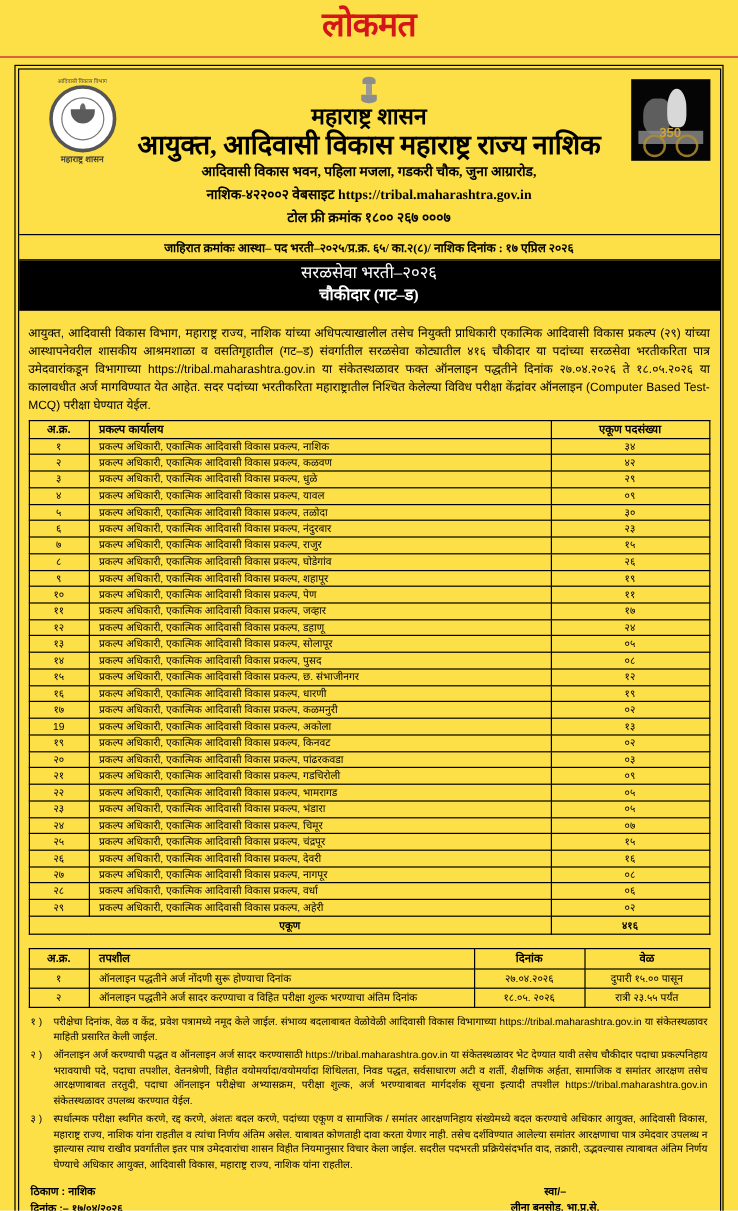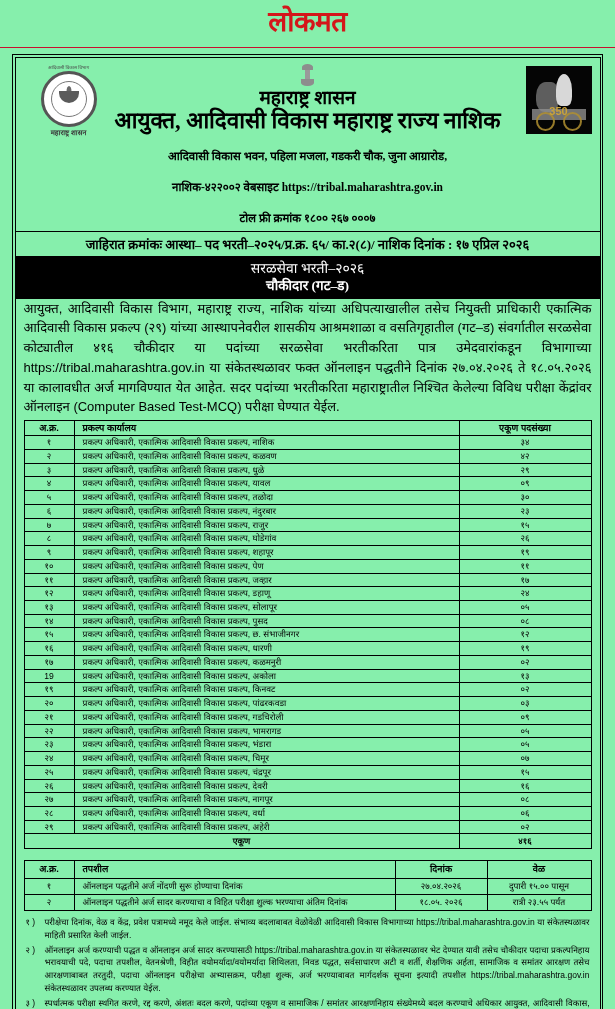--- a/index.html
+++ b/index.html
@@ -12,21 +12,21 @@
     height: 1009px;
     font-family: "Liberation Sans", "DejaVu Sans", sans-serif;
     color: #000000;
     position: relative;
     overflow: hidden;
   }
   .page {
     width: 615px;
     height: 1009px;
     position: relative;
-    background: #86efac;
+    background: #fde047;
   }
 
   
   .masthead {
     height: 48px;
     display: flex;
     align-items: center;
     justify-content: center;
     border-bottom: 1.5px solid #c8102e;
     box-sizing: border-box;
@@ -214,35 +214,35 @@
     font-size: 22.5px;
     line-height: 1.12;
     margin: 0 0 1px 0;
     letter-spacing: -0.1px;
   }
   .line-addr {
     font-family: "Liberation Serif", "DejaVu Serif", serif;
     font-size: 11.5px;
     font-weight: bold;
     line-height: 1.32;
-    margin: 16px;
+    margin: 4px;
   }
   .line-toll {
     font-family: "Liberation Serif", "DejaVu Serif", serif;
     font-size: 11.5px;
     font-weight: bold;
     line-height: 1.35;
     margin: 0;
   }
 
   .ad-number {
     text-align: center;
     font-family: "Liberation Serif", "DejaVu Serif", serif;
     font-weight: bold;
-    font-size: 13px;
+    font-size: 10px;
     padding: 3px 2px 3.5px 2px;
     border-bottom: 1.5px solid #000;
   }
 
   
   .banner {
     background: #000;
     color: #fff;
     text-align: center;
     padding: 3px 0 4px 0;
@@ -254,22 +254,22 @@
     line-height: 1.25;
   }
   .banner .b2 {
     font-size: 13.5px;
     font-weight: bold;
     line-height: 1.25;
   }
 
   
   .intro {
-    padding: 0 8px 3px 8px;
-    font-size: 13px;
+    padding: 12px 8px 3px 8px;
+    font-size: 10px;
     line-height: 1.52;
     text-align: justify;
     font-family: "Liberation Sans", "DejaVu Sans", sans-serif;
   }
 
   
   .tbl-wrap { padding: 0 8px; }
   table.posts {
     width: 100%;
     border-collapse: collapse;

